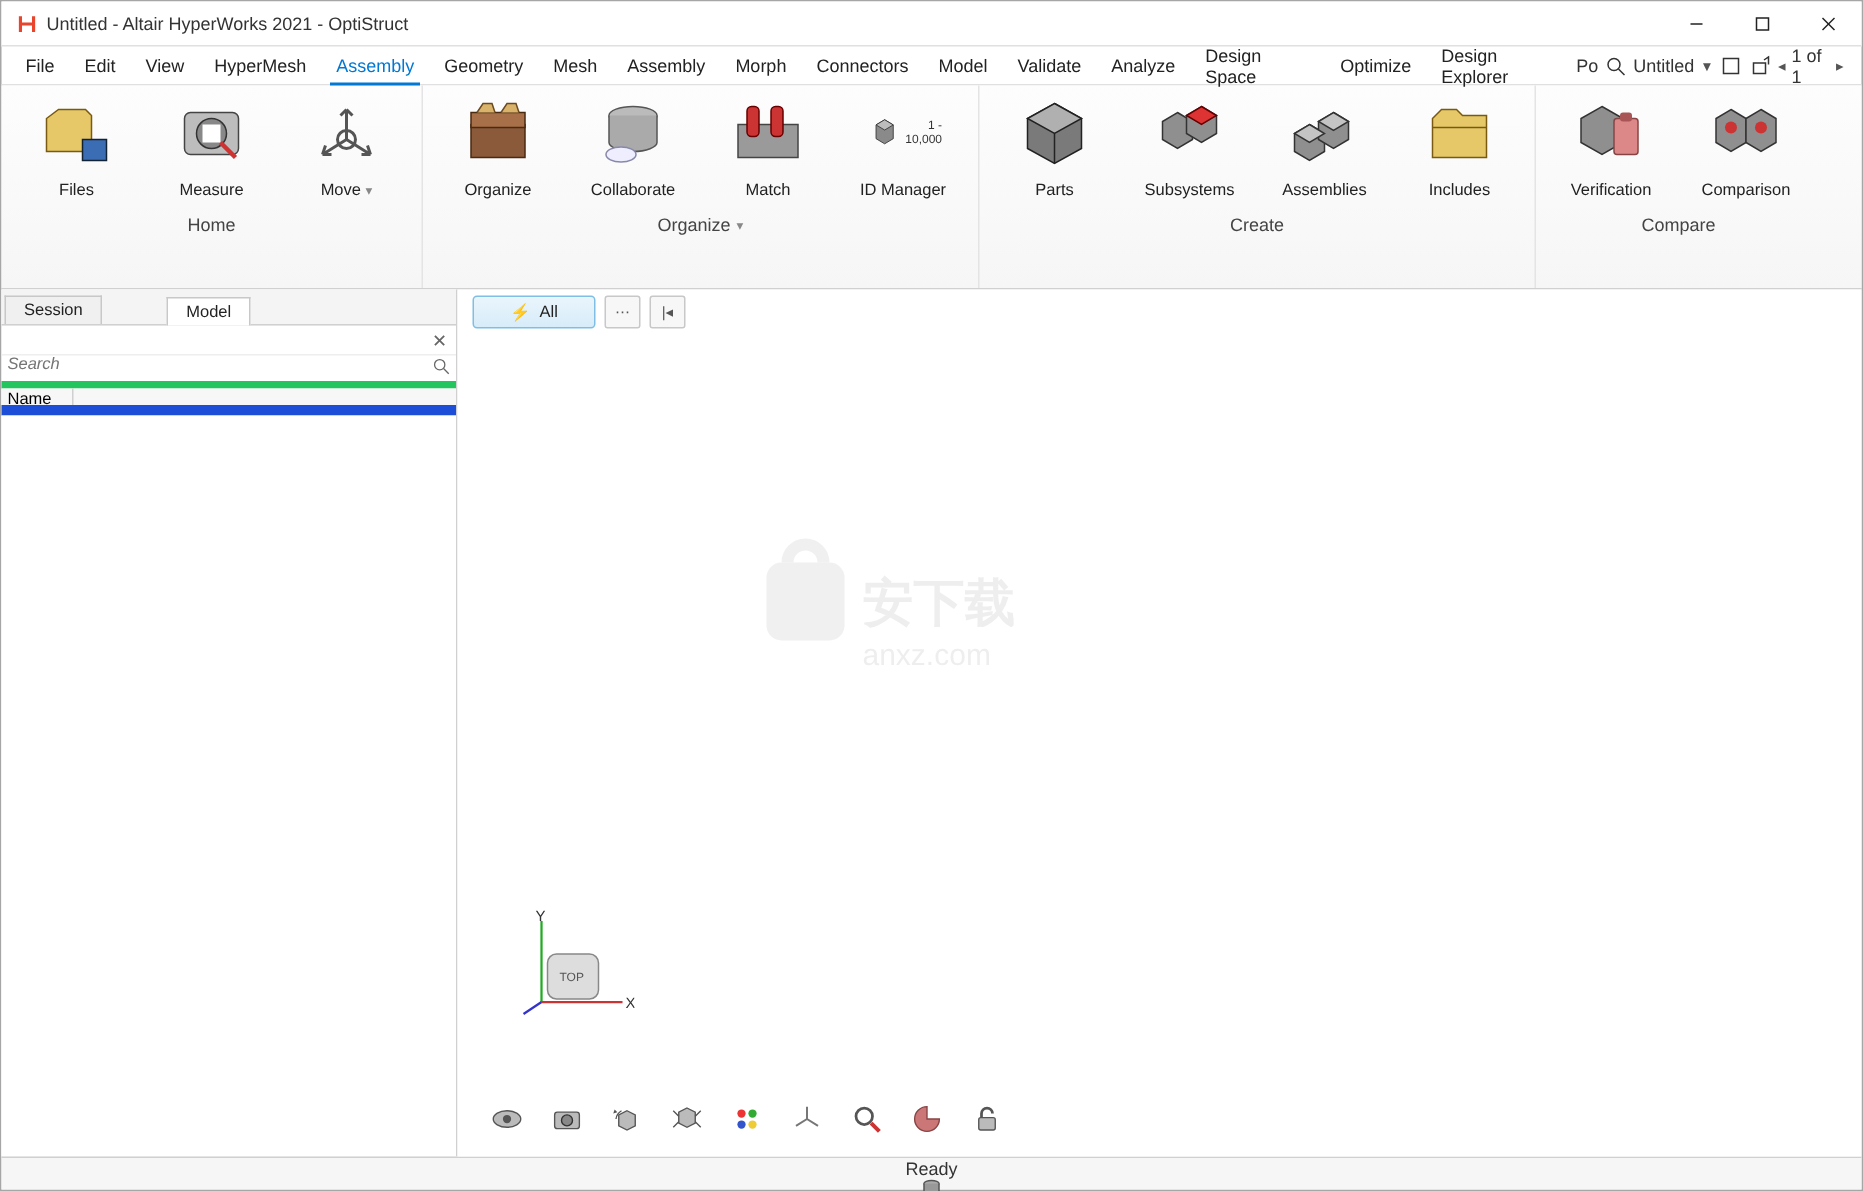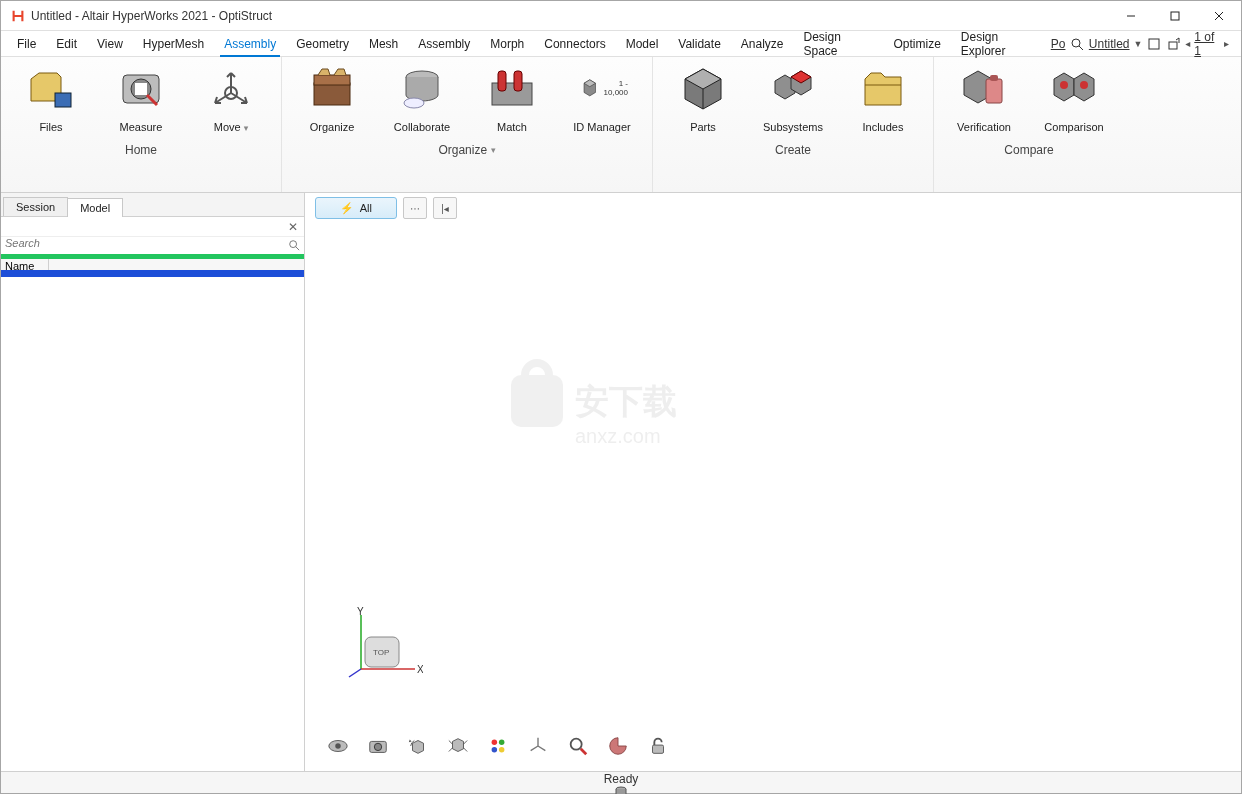--- a/index.html
+++ b/index.html
@@ -10,36 +10,36 @@
 .titlebar .logo { width: 14px; height: 14px; margin: 0 6px 0 10px; }
 .titlebar .title { font-size: 12px; color: #333; flex: 0 0 auto; }
 .titlebar .spacer { flex: 1; }
 .titlebar .winbtn { width: 44px; height: 28px; display: flex; align-items: center; justify-content: center; }
 
 .menubar { height: 26px; display: flex; align-items: stretch; padding: 0 6px; border-bottom: 1px solid #e0e0e0; font-size: 12px; }
 .menubar .mitem { padding: 0 10px; display: flex; align-items: center; color: #222; cursor: pointer; position: relative; }
 .menubar .mitem.active { color: #0078d4; }
 .menubar .mitem.active::after { content:""; position:absolute; left:6px; right:6px; bottom:-1px; height:2px; background:#0078d4; }
 .menubar .right { margin-left: auto; display: flex; align-items: center; gap: 4px; padding-right: 6px; color:#333; }
-.menubar .right .txt { font-size: 12px; text-decoration: underline; }
+.menubar .right .txt { font-size: 12px; }
 .menubar .right .ico { width: 18px; height: 18px; display:flex; align-items:center; justify-content:center; }
 
 .ribbon { height: 136px; background: linear-gradient(#fdfdfd,#f6f6f6); border-bottom: 1px solid #d0d0d0; display: flex; }
 .rgroup { display: flex; flex-direction: column; align-items: center; padding: 6px 12px 4px; border-right: 1px solid #e4e4e4; }
 .rgroup:last-child { border-right: none; }
 .rgroup .items { display: flex; gap: 14px; }
 .rbtn { display: flex; flex-direction: column; align-items: center; width: 76px; cursor: pointer; }
 .rbtn .ricon { width: 52px; height: 52px; display:flex; align-items:center; justify-content:center; }
 .rbtn .rlabel { font-size: 11px; color: #222; margin-top: 6px; text-align:center; white-space:nowrap; }
 .rgroup .gname { font-size: 12px; color: #444; margin-top: 10px; display:flex; align-items:center; gap:4px; }
 .dropdown-caret { font-size: 9px; color:#888; }
 
 .body { flex: 1; display: flex; min-height: 0; }
 .sidebar { width: 304px; border-right: 1px solid #d0d0d0; display: flex; flex-direction: column; background:#fff; }
-.tabs { height: 24px; display: flex; align-items: end; background:#f4f4f4; border-bottom:1px solid #d0d0d0; padding-left:2px; }
+.tabs { height: 24px; display: flex; align-items: end; background:#f4f4f4; border-bottom:1px solid #d0d0d0; padding-left:2px;gap:44px; }
 .tabs .tab { font-size: 11px; padding: 3px 12px; border:1px solid #c8c8c8; border-bottom:none; background:#f0f0f0; margin-right:-1px; color:#222; cursor:pointer; }
 .tabs .tab.active { background:#fff; position:relative; top:1px; }
 .closebar { height: 20px; display:flex; justify-content:flex-end; align-items:center; padding-right:6px; border-bottom:1px solid #eee; }
 .searchrow { height: 22px; display:flex; align-items:flex-start; border-bottom:5px solid #22c55e; padding:0 4px; }
 .searchrow input { flex:1; border:none; outline:none; font-size:11px; font-style:italic; color:#888; background:transparent; }
 .headerrow { height: 18px; display:flex; border-bottom:7px solid #1d4ed8; background:#f7f7f7;justify-content:space-between; }
 .headerrow .col { font-size: 11px; padding: 1px 4px; border-right:1px solid #d0d0d0; min-width:48px; }
 .treearea { flex:1; background:#fff; }
 
 .canvas { flex:1; position: relative; background:#fff; }
@@ -236,20 +236,31 @@
               <svg class="cube" viewBox="0 0 48 48">
                 <path d="M16 10l10 6v12l-10 6-10-6V16z" fill="#8f8f8f" stroke="#333"></path>
                 <path d="M32 6l10 6v12l-10 6-10-6V12z" fill="#8f8f8f" stroke="#333"></path>
                 <path d="M32 6l10 6-10 6-10-6z" fill="#d33" stroke="#600"></path>
               </svg>
             </div>
           <div class="rlabel">Subsystems</div>
         </div>
         <div class="rbtn">
           <div class="ricon">
+              <svg class="cube" viewBox="0 0 48 48">
+                <path d="M14 18l10 6v12l-10 6-10-6V24z" fill="#8f8f8f" stroke="#333"></path>
+                <path d="M30 10l10 6v12l-10 6-10-6V16z" fill="#8f8f8f" stroke="#333"></path>
+                <path d="M30 10l10 6-10 6-10-6z" fill="#c4c4c4" stroke="#333"></path>
+                <path d="M14 18l10 6-10 6-10-6z" fill="#c4c4c4" stroke="#333"></path>
+              </svg>
+            </div>
+          <div class="rlabel">Assemblies</div>
+        </div>
+        <div class="rbtn">
+          <div class="ricon">
               <svg viewBox="0 0 48 48" width="48" height="48">
                 <path d="M6 14l6-6h10l4 4h16v28H6z" fill="#e6c869" stroke="#7a5a10"></path>
                 <path d="M6 20h36" stroke="#7a5a10"></path>
               </svg>
             </div>
           <div class="rlabel">Includes</div>
         </div>
       </div>
       <div class="gname">Create</div>
     </div>

